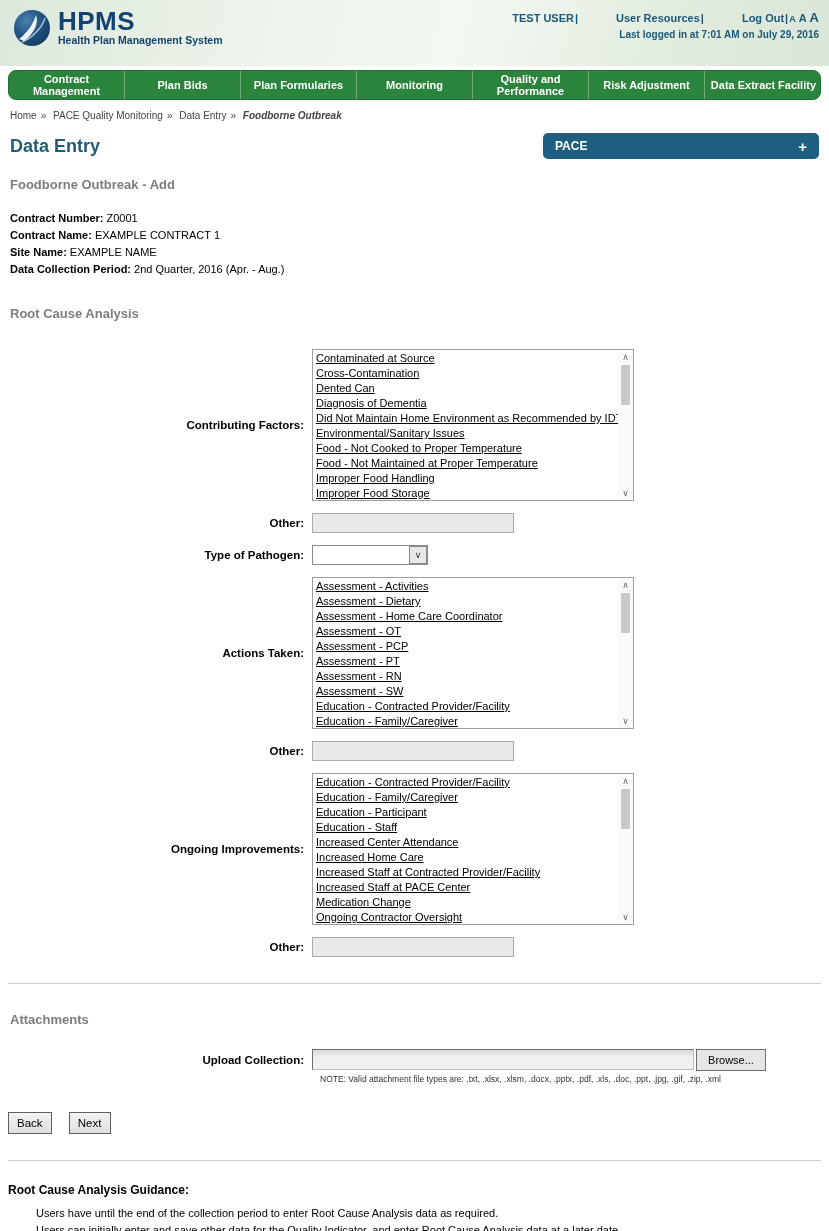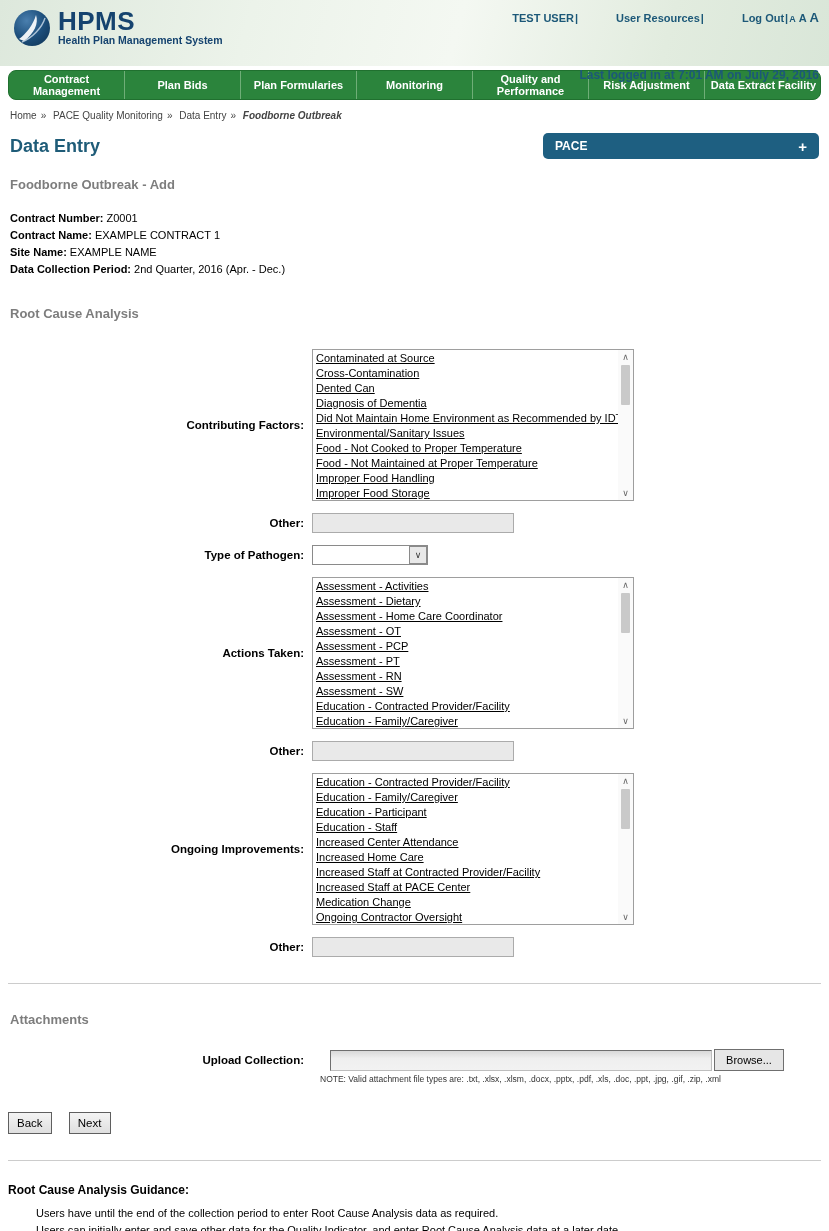--- a/index.html
+++ b/index.html
@@ -19,21 +19,21 @@
   .logo { position: absolute; left: 12px; top: 8px; display: flex; align-items: flex-start; }
   .logo-text { margin-left: 6px; }
   .logo-title { font-size: 26px; font-weight: bold; color: #15436f; letter-spacing: 0.5px; line-height: 26px; }
   .logo-sub { font-size: 10.5px; color: #15436f; font-weight: bold; margin-top: 0; }
   .user-bar { position: absolute; right: 10px; top: 10px; text-align: right; color: #1c5878; font-weight: bold; font-size: 11px; line-height: 16px; }
   .user-bar a { color: #1c5878; text-decoration: none; padding-left: 37px; }
   .user-bar .sep { margin: 0 1px; }
   .fs1 { font-size: 9px; }
   .fs2 { font-size: 11px; margin-left: 3px; }
   .fs3 { font-size: 13px; margin-left: 3px; }
-  .user-line2 { font-size: 12px; margin-top: 40px; }
+  .user-line2 { font-size: 10px; }
   
   .nav {
     margin: 4px 8px 0 8px;
     height: 30px;
     background: #2b843c;
     border-radius: 8px;
     display: flex;
     overflow: hidden;
     border: 1px solid #20702f;
   }
@@ -85,21 +85,21 @@
     display: flex; align-items: center; justify-content: space-between; cursor: pointer;
   }
   .select-value { padding-left: 4px; font-size: 11px; }
   .select-btn {
     width: 18px; height: 18px; margin: 0; background: #e8e8e8; border: 1px solid #8a8a8a;
     display: flex; align-items: center; justify-content: center; font-size: 9px; color: #333;
   }
   .divider { border: none; border-top: 1px solid #cccccc; margin: 26px 8px 0 8px; }
   
   .upload-row { margin-top: 22px; margin-bottom: 2px; }
-  .file-group { display: flex; align-items: flex-end; margin-left: 18px; }
+  .file-group { display: flex; align-items: flex-start; }
   .file-input {
     width: 382px; height: 21px;
     background: linear-gradient(#d9d9d9, #efefef 40%, #f2f2f2);
     border: 1px solid; border-color: #6f6f6f #bdbdbd #bdbdbd #6f6f6f;
   }
   .browse-btn {
     height: 22px; width: 70px; margin-left: 2px; background: #e6e6e6;
     border: 1px solid #6f6f6f; font-size: 11px; font-family: inherit; cursor: pointer;
   }
   .note-line { margin-left: 320px; font-size: 8.5px; color: #333; margin-top: 3px; }
@@ -200,21 +200,21 @@
 <div class="subtitle">Foodborne Outbreak - Add</div>
 
 <div class="contract-info">
 
     <div class="info-line"><b>Contract Number:</b><span>Z0001</span></div>
 
     <div class="info-line"><b>Contract Name:</b><span>EXAMPLE CONTRACT 1</span></div>
 
     <div class="info-line"><b>Site Name:</b><span>EXAMPLE NAME</span></div>
 
-    <div class="info-line"><b>Data Collection Period:</b><span>2nd Quarter, 2016 (Apr. - Dec.)</span></div>
+    <div class="info-line"><b>Data Collection Period:</b><span>2nd Quarter, 2016 (Apr. - Aug.)</span></div>
   </div>
 
 <div class="section-heading">Root Cause Analysis</div>
 
 <div class="form-area">
 
   <div class="form-row">
     <div class="form-label">Contributing Factors:</div>
     <div class="listbox">
       <div class="options">

